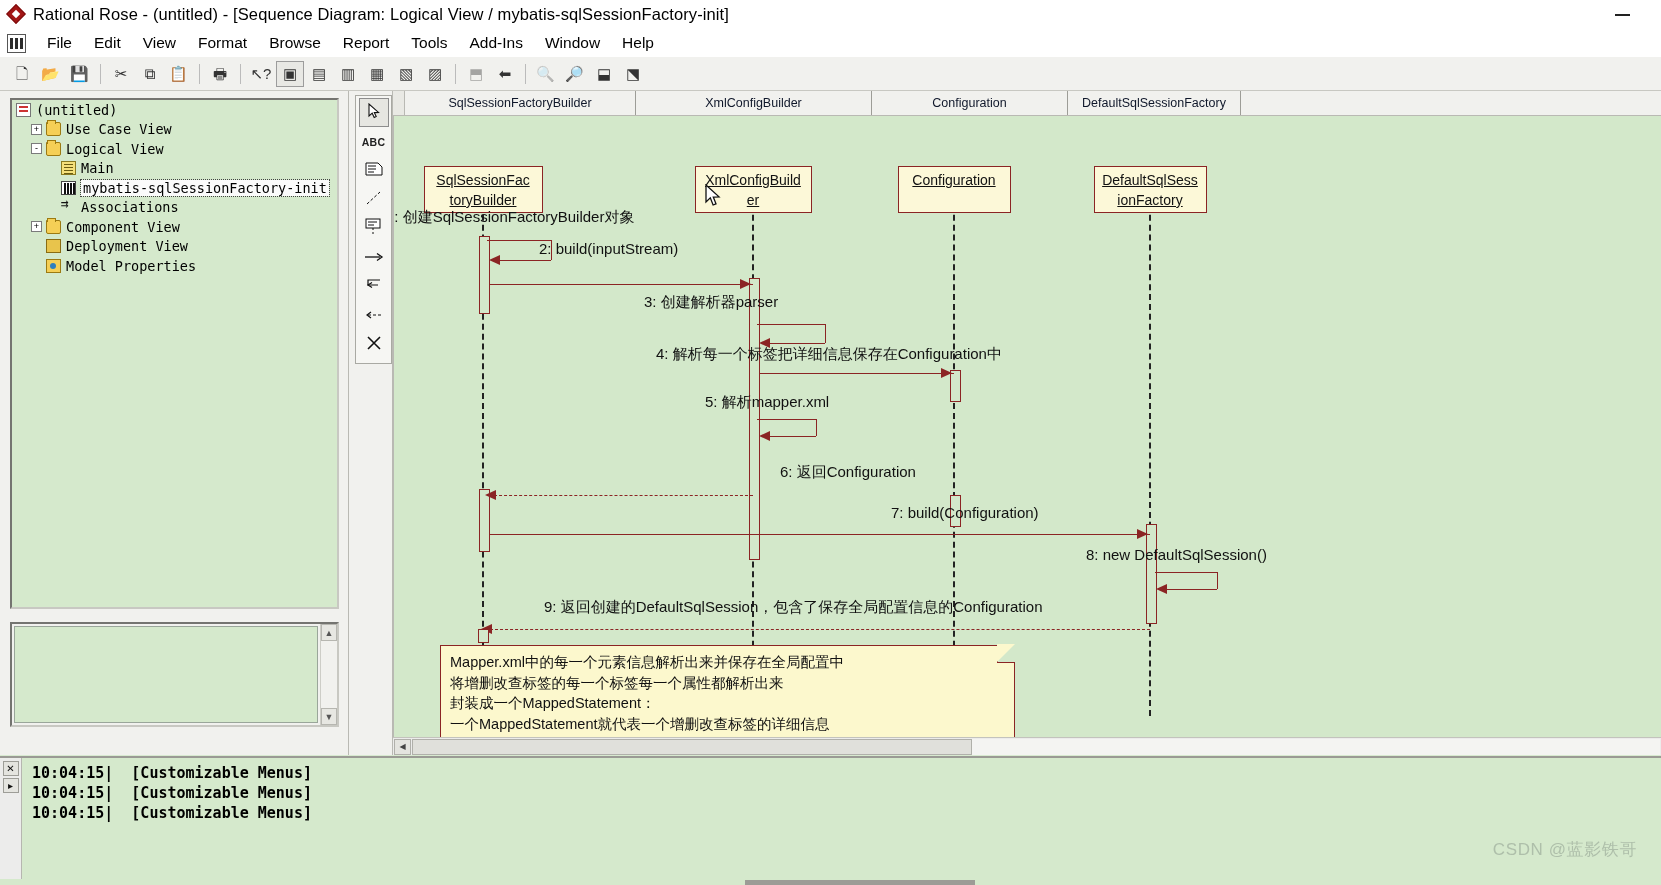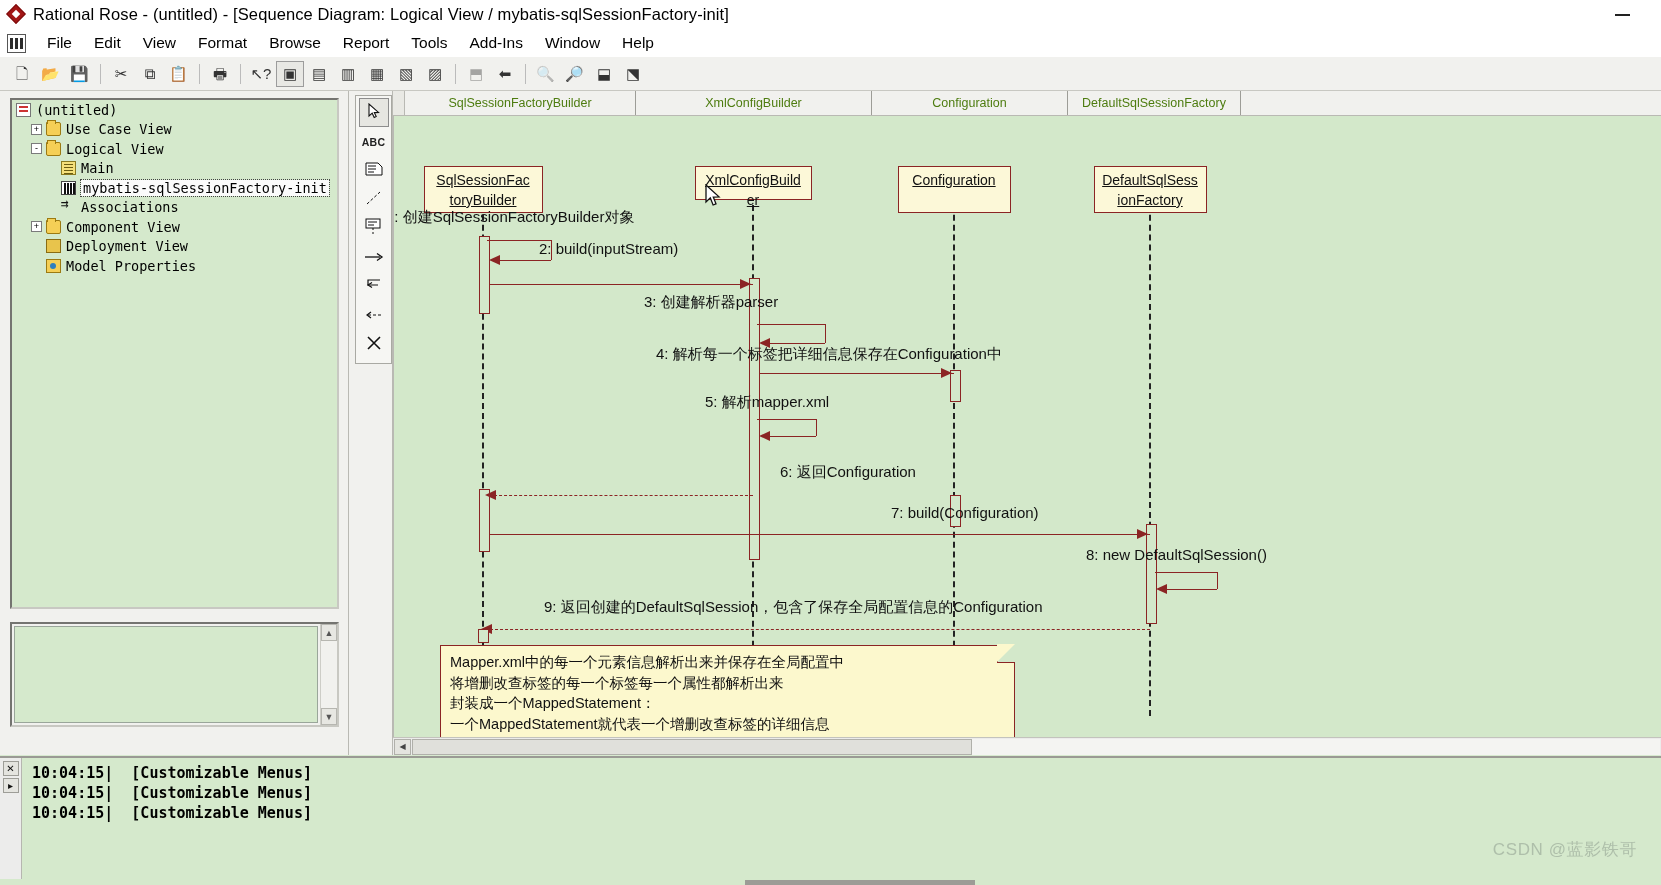--- a/index.html
+++ b/index.html
@@ -101,21 +101,21 @@
      cursor:pointer; border:1px solid transparent; color:#222; }
   .pbtn.sel { border:1px solid #8d8d8d; background:#e6e6e1; }
 
   
   #canvascol { flex:1; display:flex; flex-direction:column; background:#f1f1ee;
      position:relative; }
   #colheaders { height:25px; background:#f1f1ee; display:flex; align-items:stretch;
      border-bottom:1px solid #b9b9b3; }
   #ch-left { width:12px; border-right:1px solid #b9b9b3; background:#e9e9e4; }
   .chcell { border-right:1px solid #9d9d97; display:flex; align-items:center;
-     justify-content:center; font-size:12.5px; color:#4d7c0f; background:#f1f1ee;
+     justify-content:center; font-size:12.5px; color:#0f172a; background:#f1f1ee;
      white-space:nowrap; overflow:hidden; cursor:pointer; }
   #canvaswrap { flex:1; position:relative; overflow:hidden; background:#d3e8ca;
      border-left:1px solid #b9b9b3; }
   #hscrollbar { height:18px; background:#ececeb; border-top:1px solid #c3c3bd;
      display:flex; align-items:center; }
   .hs-arrow { width:17px; height:16px; background:#e4e4df; border:1px solid #b0b0aa;
      display:flex; align-items:center; justify-content:center; font-size:8px; color:#444;
      cursor:pointer; margin-left:1px; }
   .hs-track { flex:1; height:16px; background:#f4f4f2; margin:0 1px; }
   .hs-thumb { width:560px; height:16px; background:#e0e0db; border:1px solid #b0b0aa; cursor:pointer; }
@@ -404,21 +404,21 @@
           <span>DefaultSqlSessionFactory</span>
         </div>
         <div class="chcell" style="flex: 1 1 0%; border-right: none;"></div>
       </div>
     <div id="canvaswrap">
         <div class="lifeline" style="left: 88px; top: 79px; height: 521px;"></div>
         <div class="lifeline" style="left: 358px; top: 79px; height: 521px;"></div>
         <div class="lifeline" style="left: 559px; top: 79px; height: 521px;"></div>
         <div class="lifeline" style="left: 755px; top: 79px; height: 521px;"></div>
         <div class="lifebox" style="left: 29.5px; top: 32px; width: 119px; height: 47px;"><u>SqlSessionFac</u><br><u>toryBuilder</u></div>
-        <div class="lifebox" style="left: 300.5px; top: 32px; width: 117px; height: 34px;"><u>XmlConfigBuild</u><br><u>er</u></div>
+        <div class="lifebox" style="left: 300.5px; top: 32px; width: 117px; height: 47px;"><u>XmlConfigBuild</u><br><u>er</u></div>
         <div class="lifebox" style="left: 503.5px; top: 32px; width: 113px; height: 47px;"><u>Configuration</u></div>
         <div class="lifebox" style="left: 699.5px; top: 32px; width: 113px; height: 47px;"><u>DefaultSqlSess</u><br><u>ionFactory</u></div>
         <div class="activation" style="left: 85px; top: 120px; width: 11px; height: 78px;"></div>
         <div class="activation" style="left: 355px; top: 162px; width: 11px; height: 282px;"></div>
         <div class="activation" style="left: 556px; top: 254px; width: 11px; height: 32px;"></div>
         <div class="activation" style="left: 85px; top: 373px; width: 11px; height: 63px;"></div>
         <div class="activation" style="left: 556px; top: 379px; width: 11px; height: 32px;"></div>
         <div class="activation" style="left: 752px; top: 408px; width: 11px; height: 100px;"></div>
         <div class="msglabel" style="left: -8px; top: 92px;">1: 创建SqlSessionFactoryBuilder对象</div>
         <div class="arrowline" style="left: 93px; top: 124px; width: 64px;"></div>

